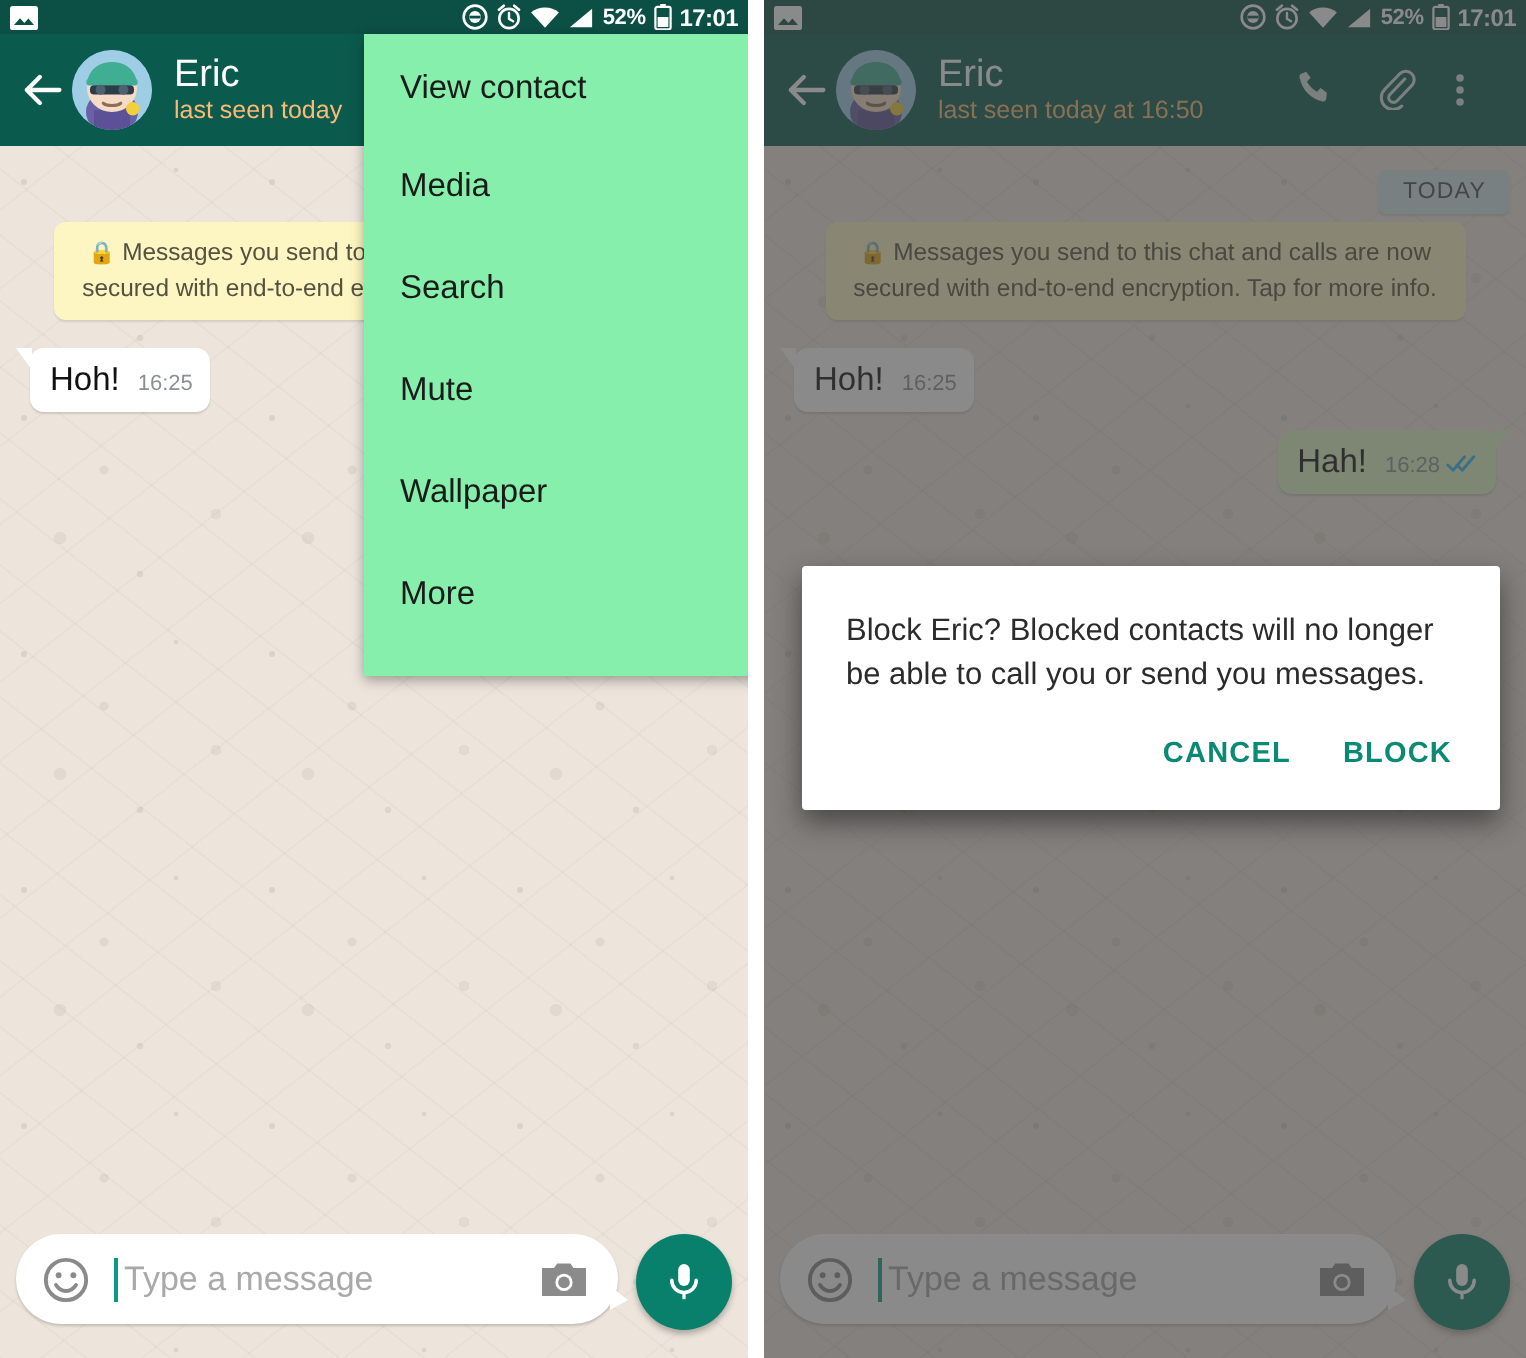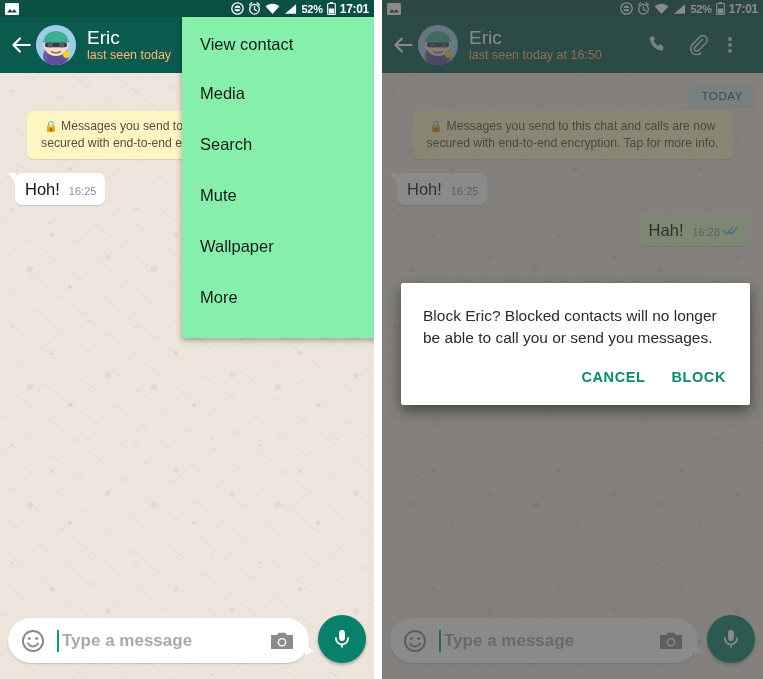--- a/index.html
+++ b/index.html
@@ -95,22 +95,22 @@
     border-bottom: 11px solid transparent;
   }
   .bubble.out::after {
     content:""; position:absolute; right:-7px; top:0; width:0; height:0;
     border-top: 0 solid transparent; border-left: 8px solid #DCF8C6;
     border-bottom: 11px solid transparent;
   }
 
   
   .composer {
-    position: absolute; left: 0; right: 0; bottom: 16px; height: 62px;
-    display: flex; align-items: flex-end; padding: 0 8px; z-index: 20; font-weight: bold;
+    position: absolute; left: 0; right: 0; bottom: 0; height: 62px;
+    display: flex; align-items: flex-start; padding: 0 8px; z-index: 20;
   }
   .inputbar {
     flex: 1; height: 45px; background: #fff; border-radius: 23px;
     display: flex; align-items: center; padding: 0 12px;
     box-shadow: 0 1px 1.5px rgba(0,0,0,.18); position: relative;
   }
   .inputbar::after {
     content:""; position:absolute; right:-5px; bottom:7px; width:0;height:0;
     border-left: 9px solid #fff; border-top: 7px solid transparent; border-bottom: 5px solid transparent;
   }

